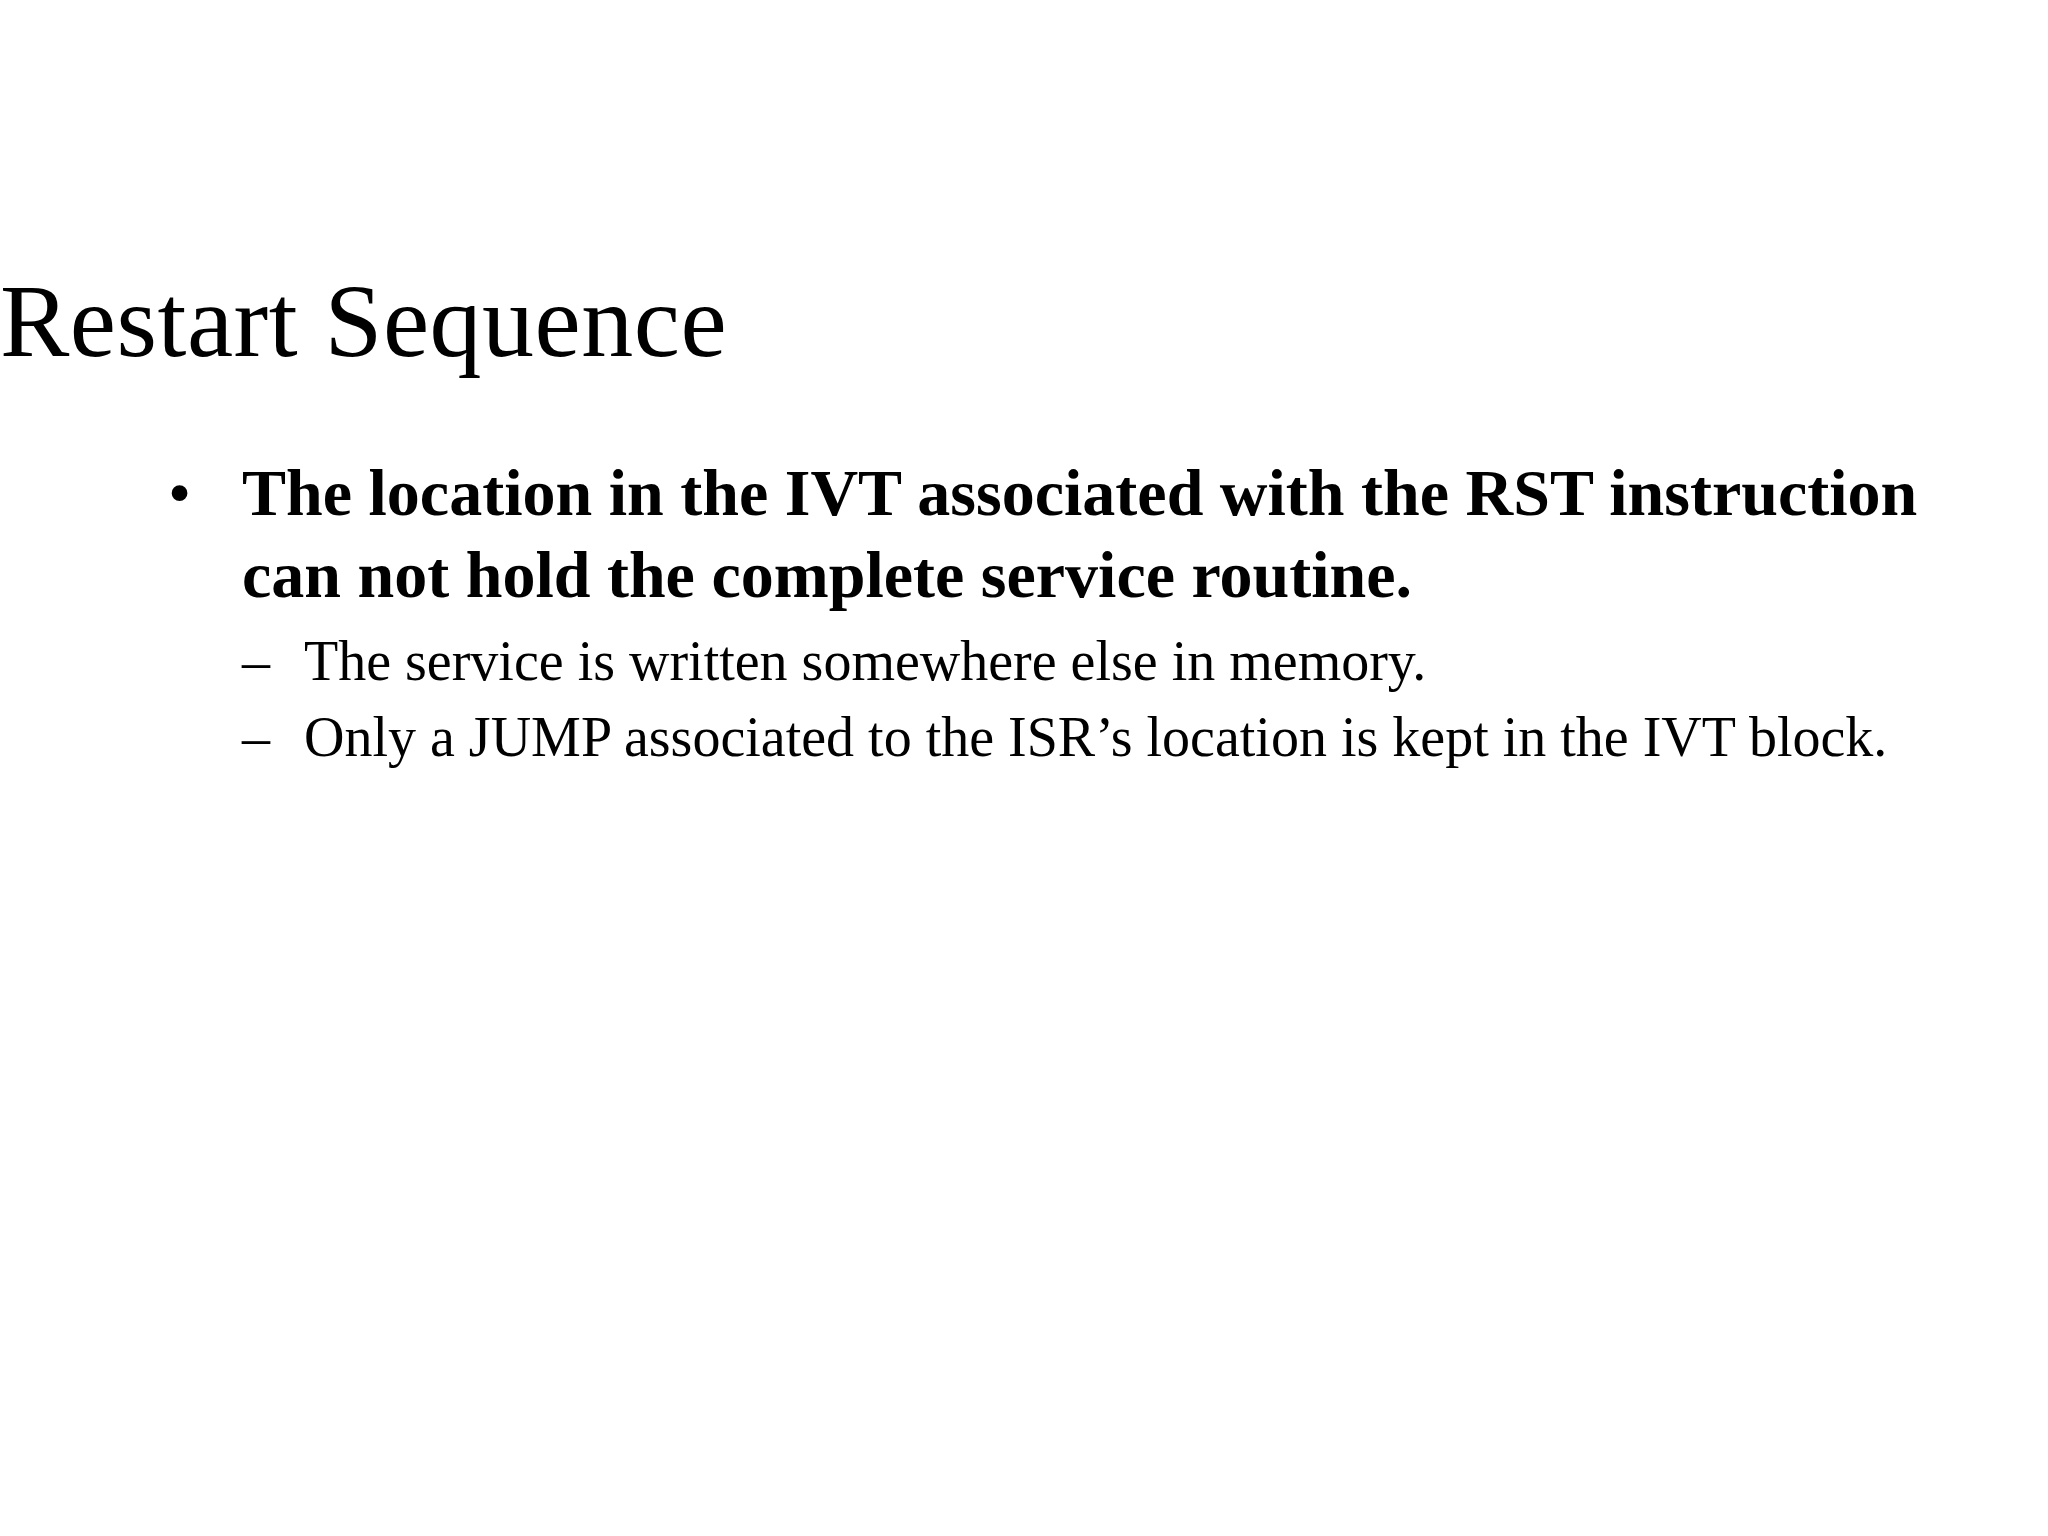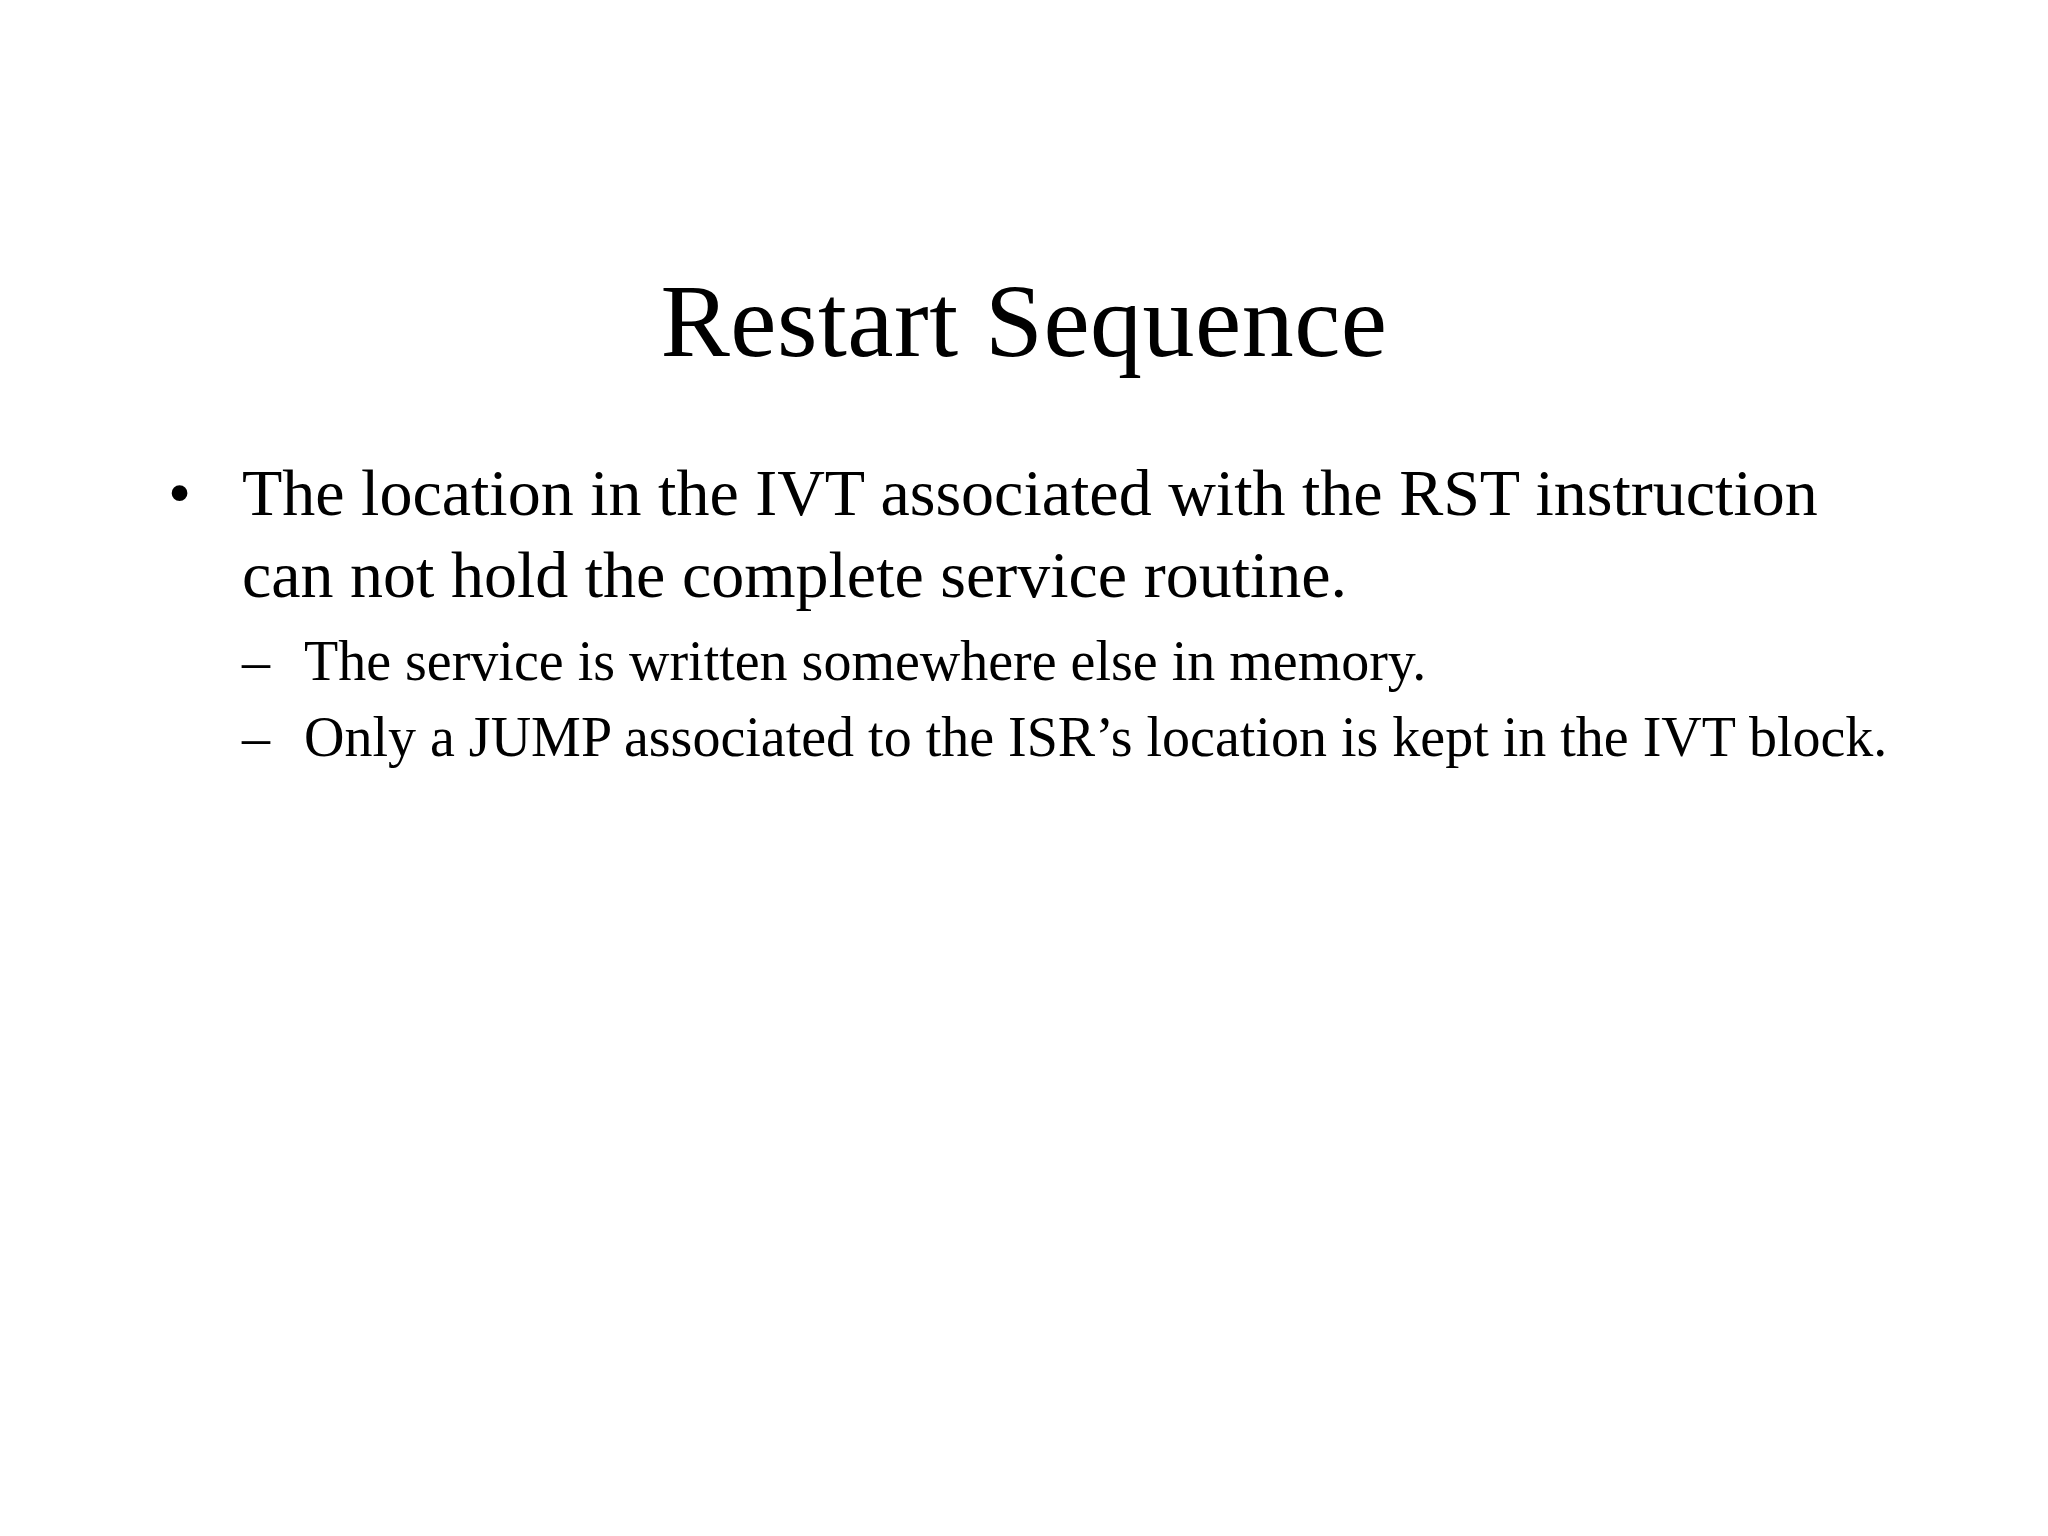--- a/index.html
+++ b/index.html
@@ -24,21 +24,21 @@
     background: #ffffff;
     box-sizing: border-box;
   }
 
   
   .slide-title-block {
     position: absolute;
     left: 0;
     top: 196px;
     width: 2048px;
-    text-align: center;
+    text-align: left;
   }
   .slide-title {
     display: inline-block;
     font-size: 104px;
     line-height: 1.06;
     font-weight: normal;
     letter-spacing: 0.5px;
     white-space: nowrap;
   }
 
@@ -66,20 +66,21 @@
   li.bullet-l1 > .marker-l1 {
     position: absolute;
     left: 8px;
     top: 0;
     font-size: 66px;
     line-height: 1.245;
   }
   li.bullet-l1 > .bullet-text {
     display: block;
     max-width: 1680px;
+    font-weight: bold;
   }
 
   ul.lvl2 {
     list-style: none;
     margin: 10px 0 0 0;
     padding: 0;
   }
 
   li.bullet-l2 {
     position: relative;

